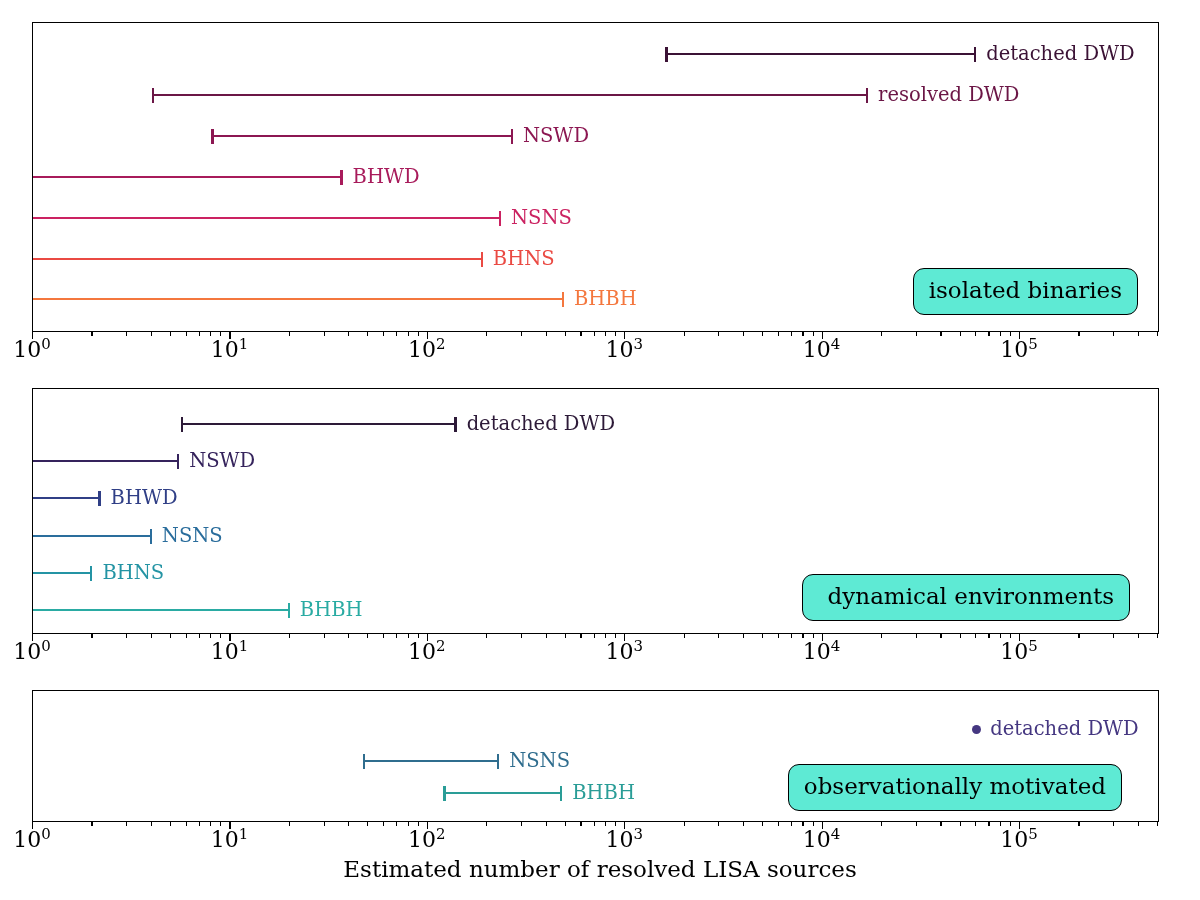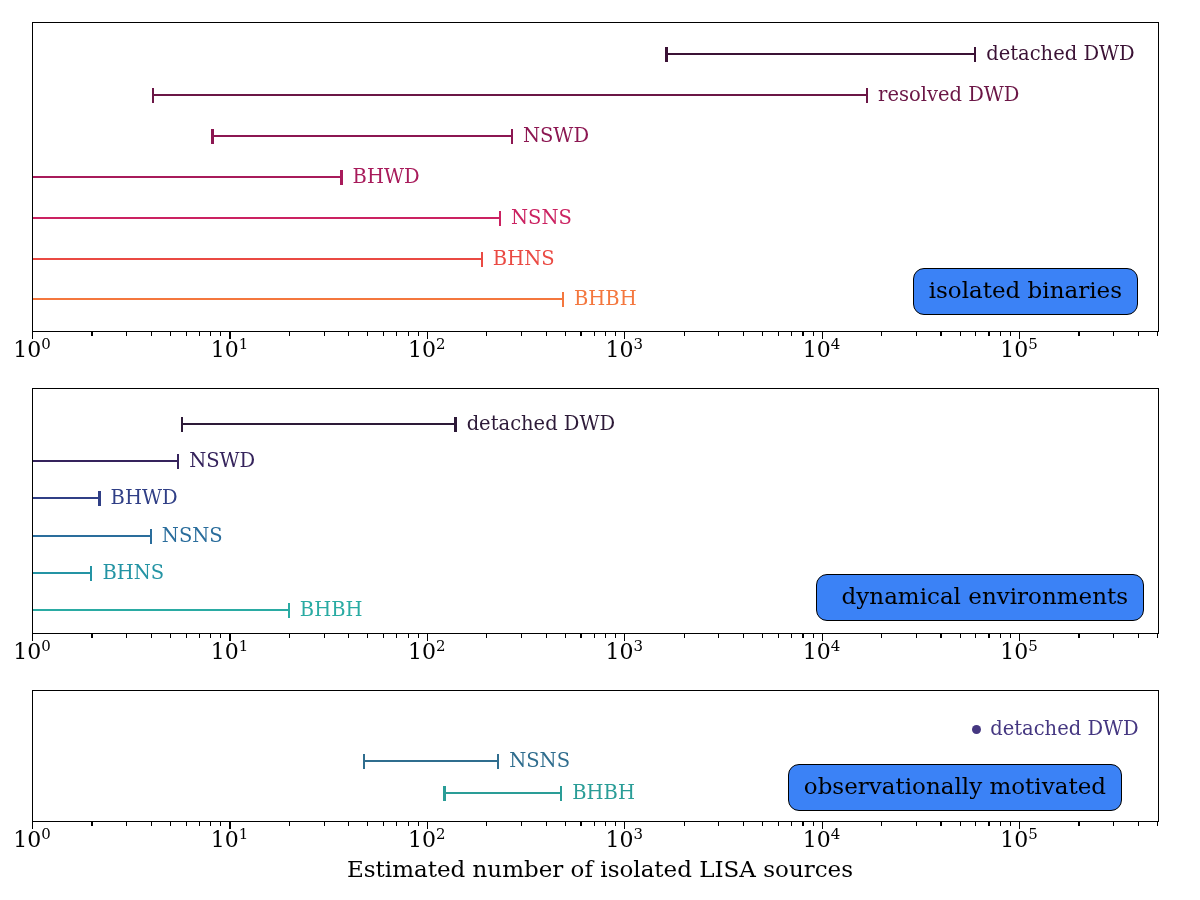--- a/index.html
+++ b/index.html
@@ -88,21 +88,21 @@
     transform: translateY(-50%);
     white-space: nowrap;
     font-size: 19.5px;
     line-height: 1;
   }
   
   .annbox {
     position: absolute;
     border: 1.6px solid #000000;
     border-radius: 11px;
-    background: #3b82f6;
+    background: #5eead4;
     font-size: 23px;
     line-height: 1;
     padding: 10px 15px 12px 15px;
     white-space: nowrap;
     color: #000000;
     text-align: center;
   }
   
   .axis {
     position: absolute;
@@ -280,21 +280,21 @@
           <div class="bar" style="left: 0px; width: 59.4233px; background: rgb(36, 148, 164);"></div>
           <div class="cap right" style="left: 57.1233px; background: rgb(36, 148, 164);"></div>
           <div class="lbl" style="left: 69.4233px; color: rgb(36, 148, 164);">BHNS</div>
         </div>
         <div class="range" style="left: 0px; top: 221px;">
           <div class="bar" style="left: 0px; width: 256.823px; background: rgb(42, 171, 163);"></div>
           <div class="cap right" style="left: 254.523px; background: rgb(42, 171, 163);"></div>
           <div class="lbl" style="left: 266.823px; color: rgb(42, 171, 163);">BHBH</div>
         </div>
       </div>
-    <div class="annbox" id="ann2" style="right:14px; bottom:12px;padding-left:25px;">dynamical environments</div>
+    <div class="annbox" id="ann2" style="right:28px; bottom:12px;padding-left:25px;">dynamical environments</div>
   </div>
   <div class="axis" id="axis2" style="top:634px;">
       <div class="tick-minor" style="left: 59.4233px;"></div>
       <div class="tick-minor" style="left: 94.1837px;"></div>
       <div class="tick-minor" style="left: 118.847px;"></div>
       <div class="tick-minor" style="left: 137.977px;"></div>
       <div class="tick-minor" style="left: 153.607px;"></div>
       <div class="tick-minor" style="left: 166.822px;"></div>
       <div class="tick-minor" style="left: 178.27px;"></div>
       <div class="tick-minor" style="left: 188.367px;"></div>
@@ -421,15 +421,15 @@
       <div class="tick-major" style="left: 394.8px;"></div>
       <div class="ticklabel" style="left: 394.8px;">10<sup>2</sup></div>
       <div class="tick-major" style="left: 592.2px;"></div>
       <div class="ticklabel" style="left: 592.2px;">10<sup>3</sup></div>
       <div class="tick-major" style="left: 789.6px;"></div>
       <div class="ticklabel" style="left: 789.6px;">10<sup>4</sup></div>
       <div class="tick-major" style="left: 987px;"></div>
       <div class="ticklabel" style="left: 987px;">10<sup>5</sup></div>
     </div>
 
-  <div class="xlabel" id="xlabel" style="top:858px;">Estimated number of isolated LISA sources</div>
+  <div class="xlabel" id="xlabel" style="top:858px;">Estimated number of resolved LISA sources</div>
 
 </div>
 
 </body></html>

